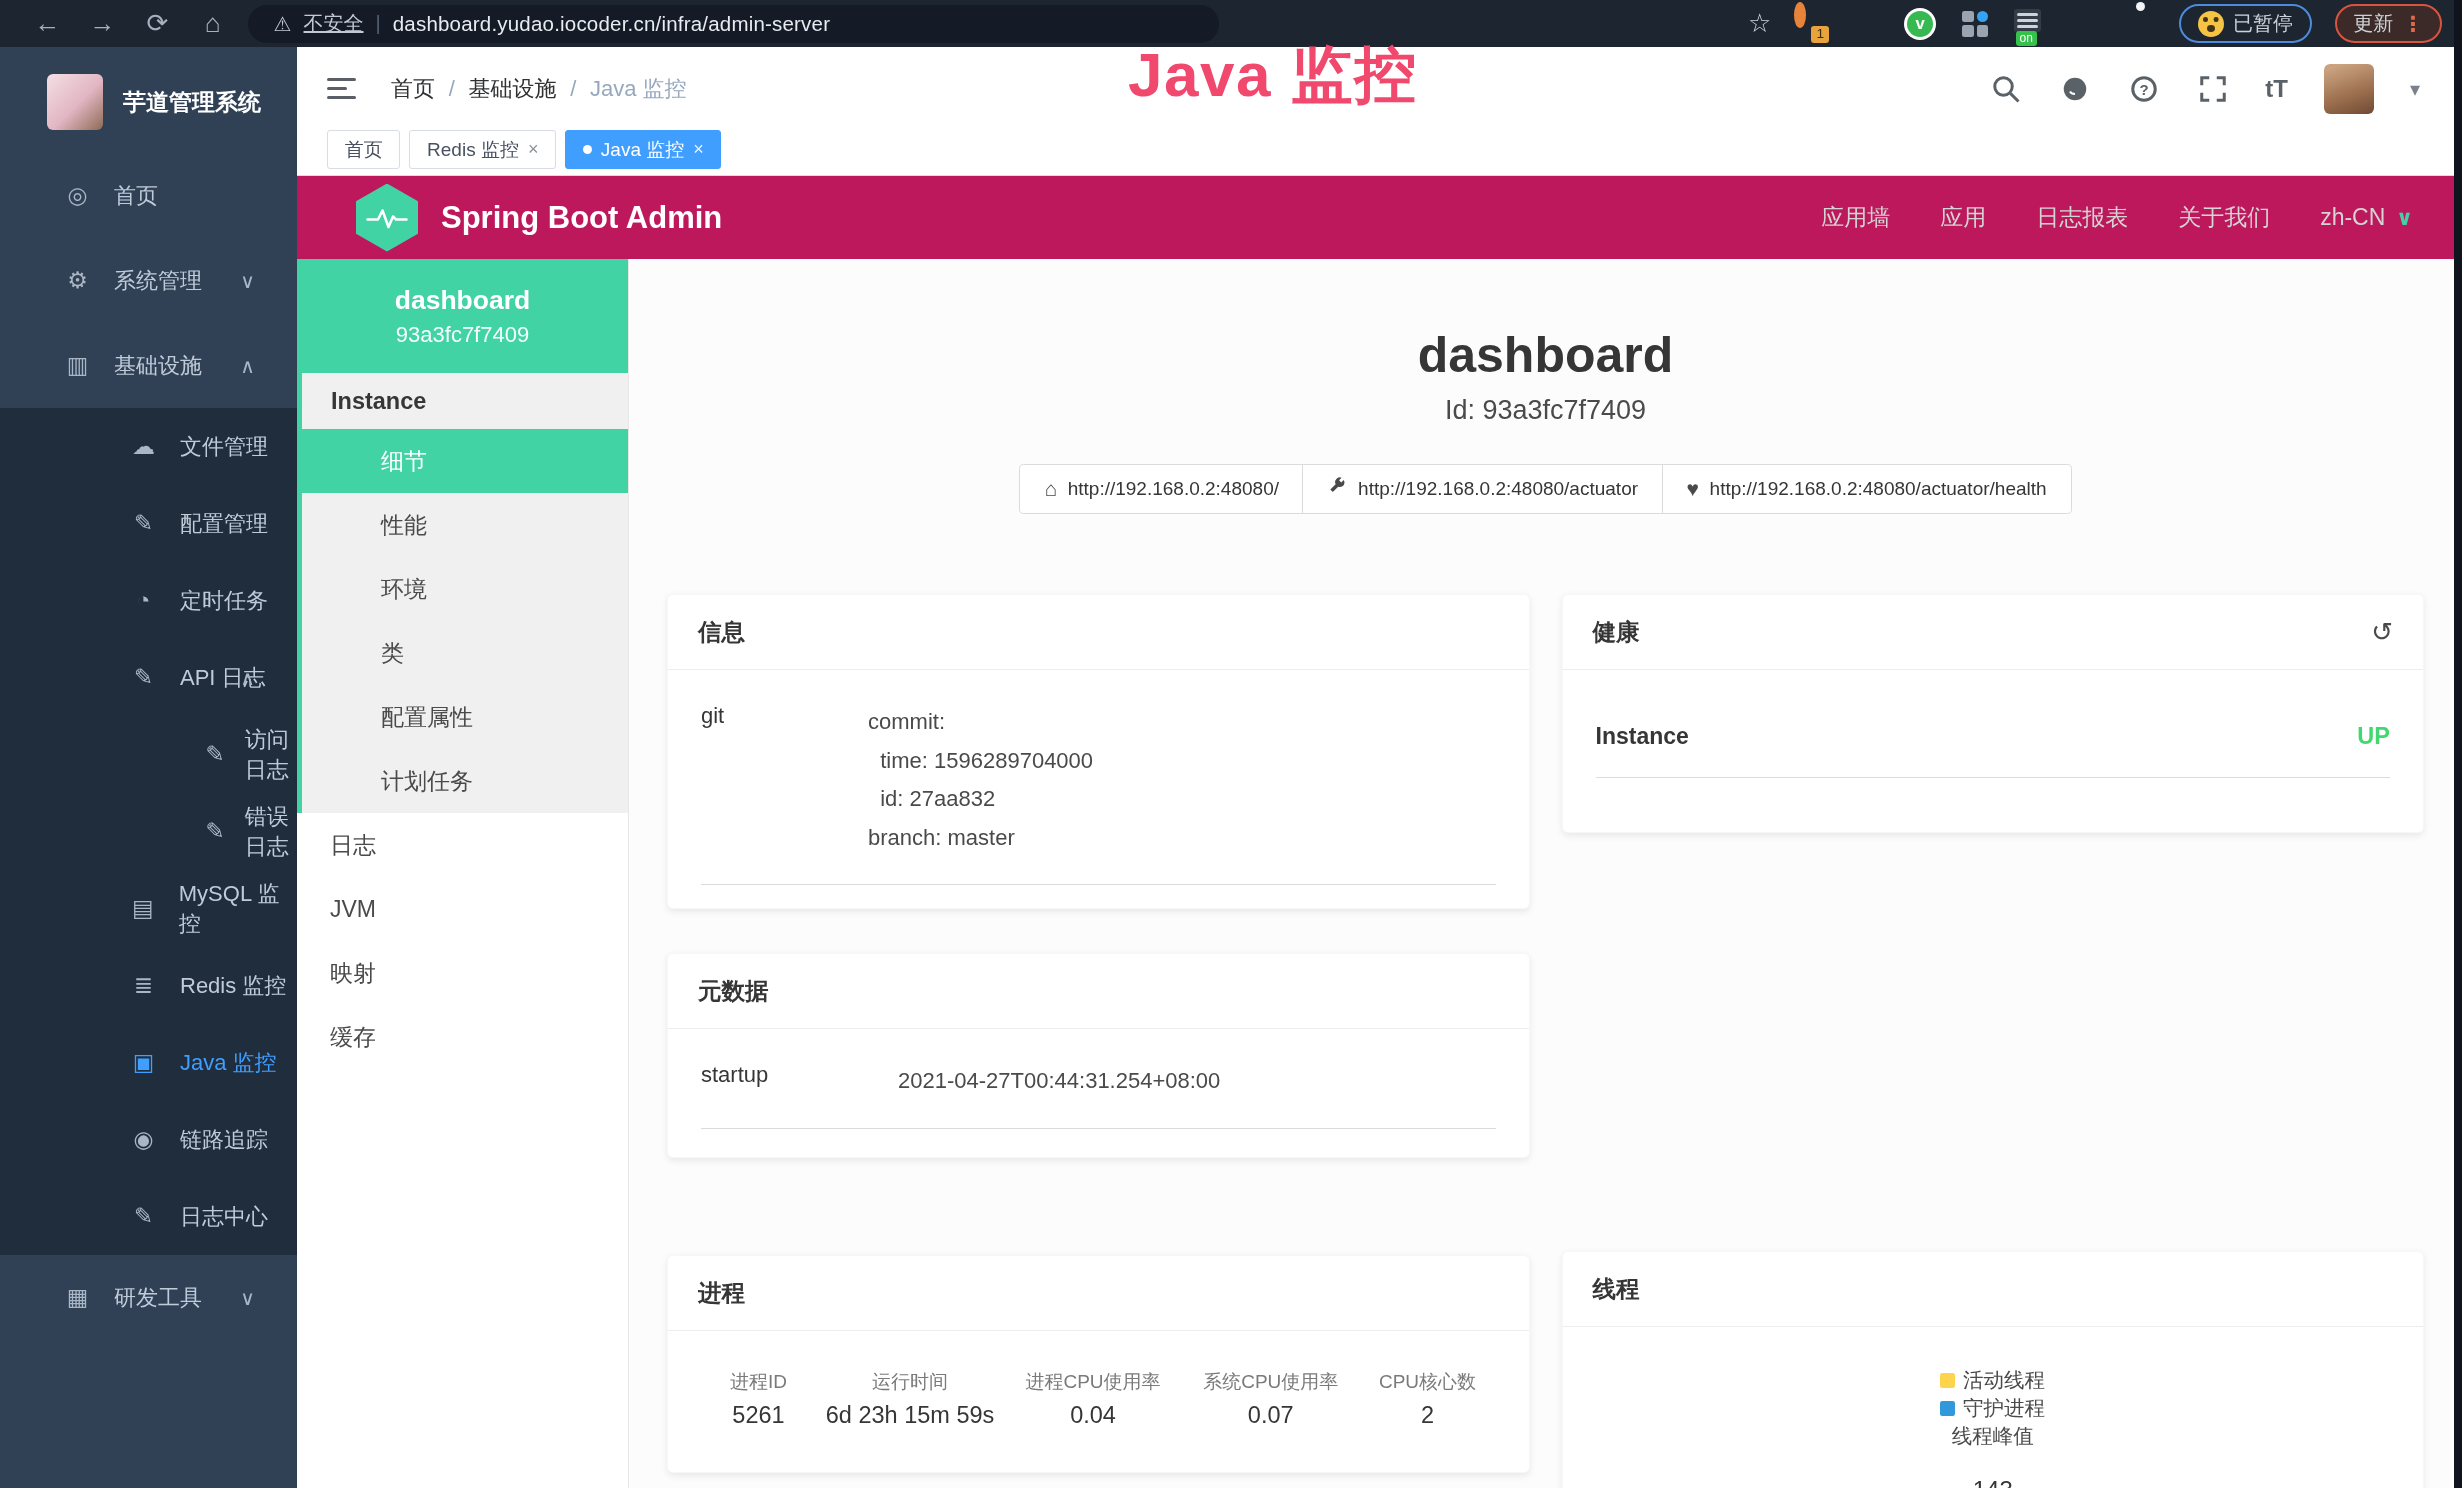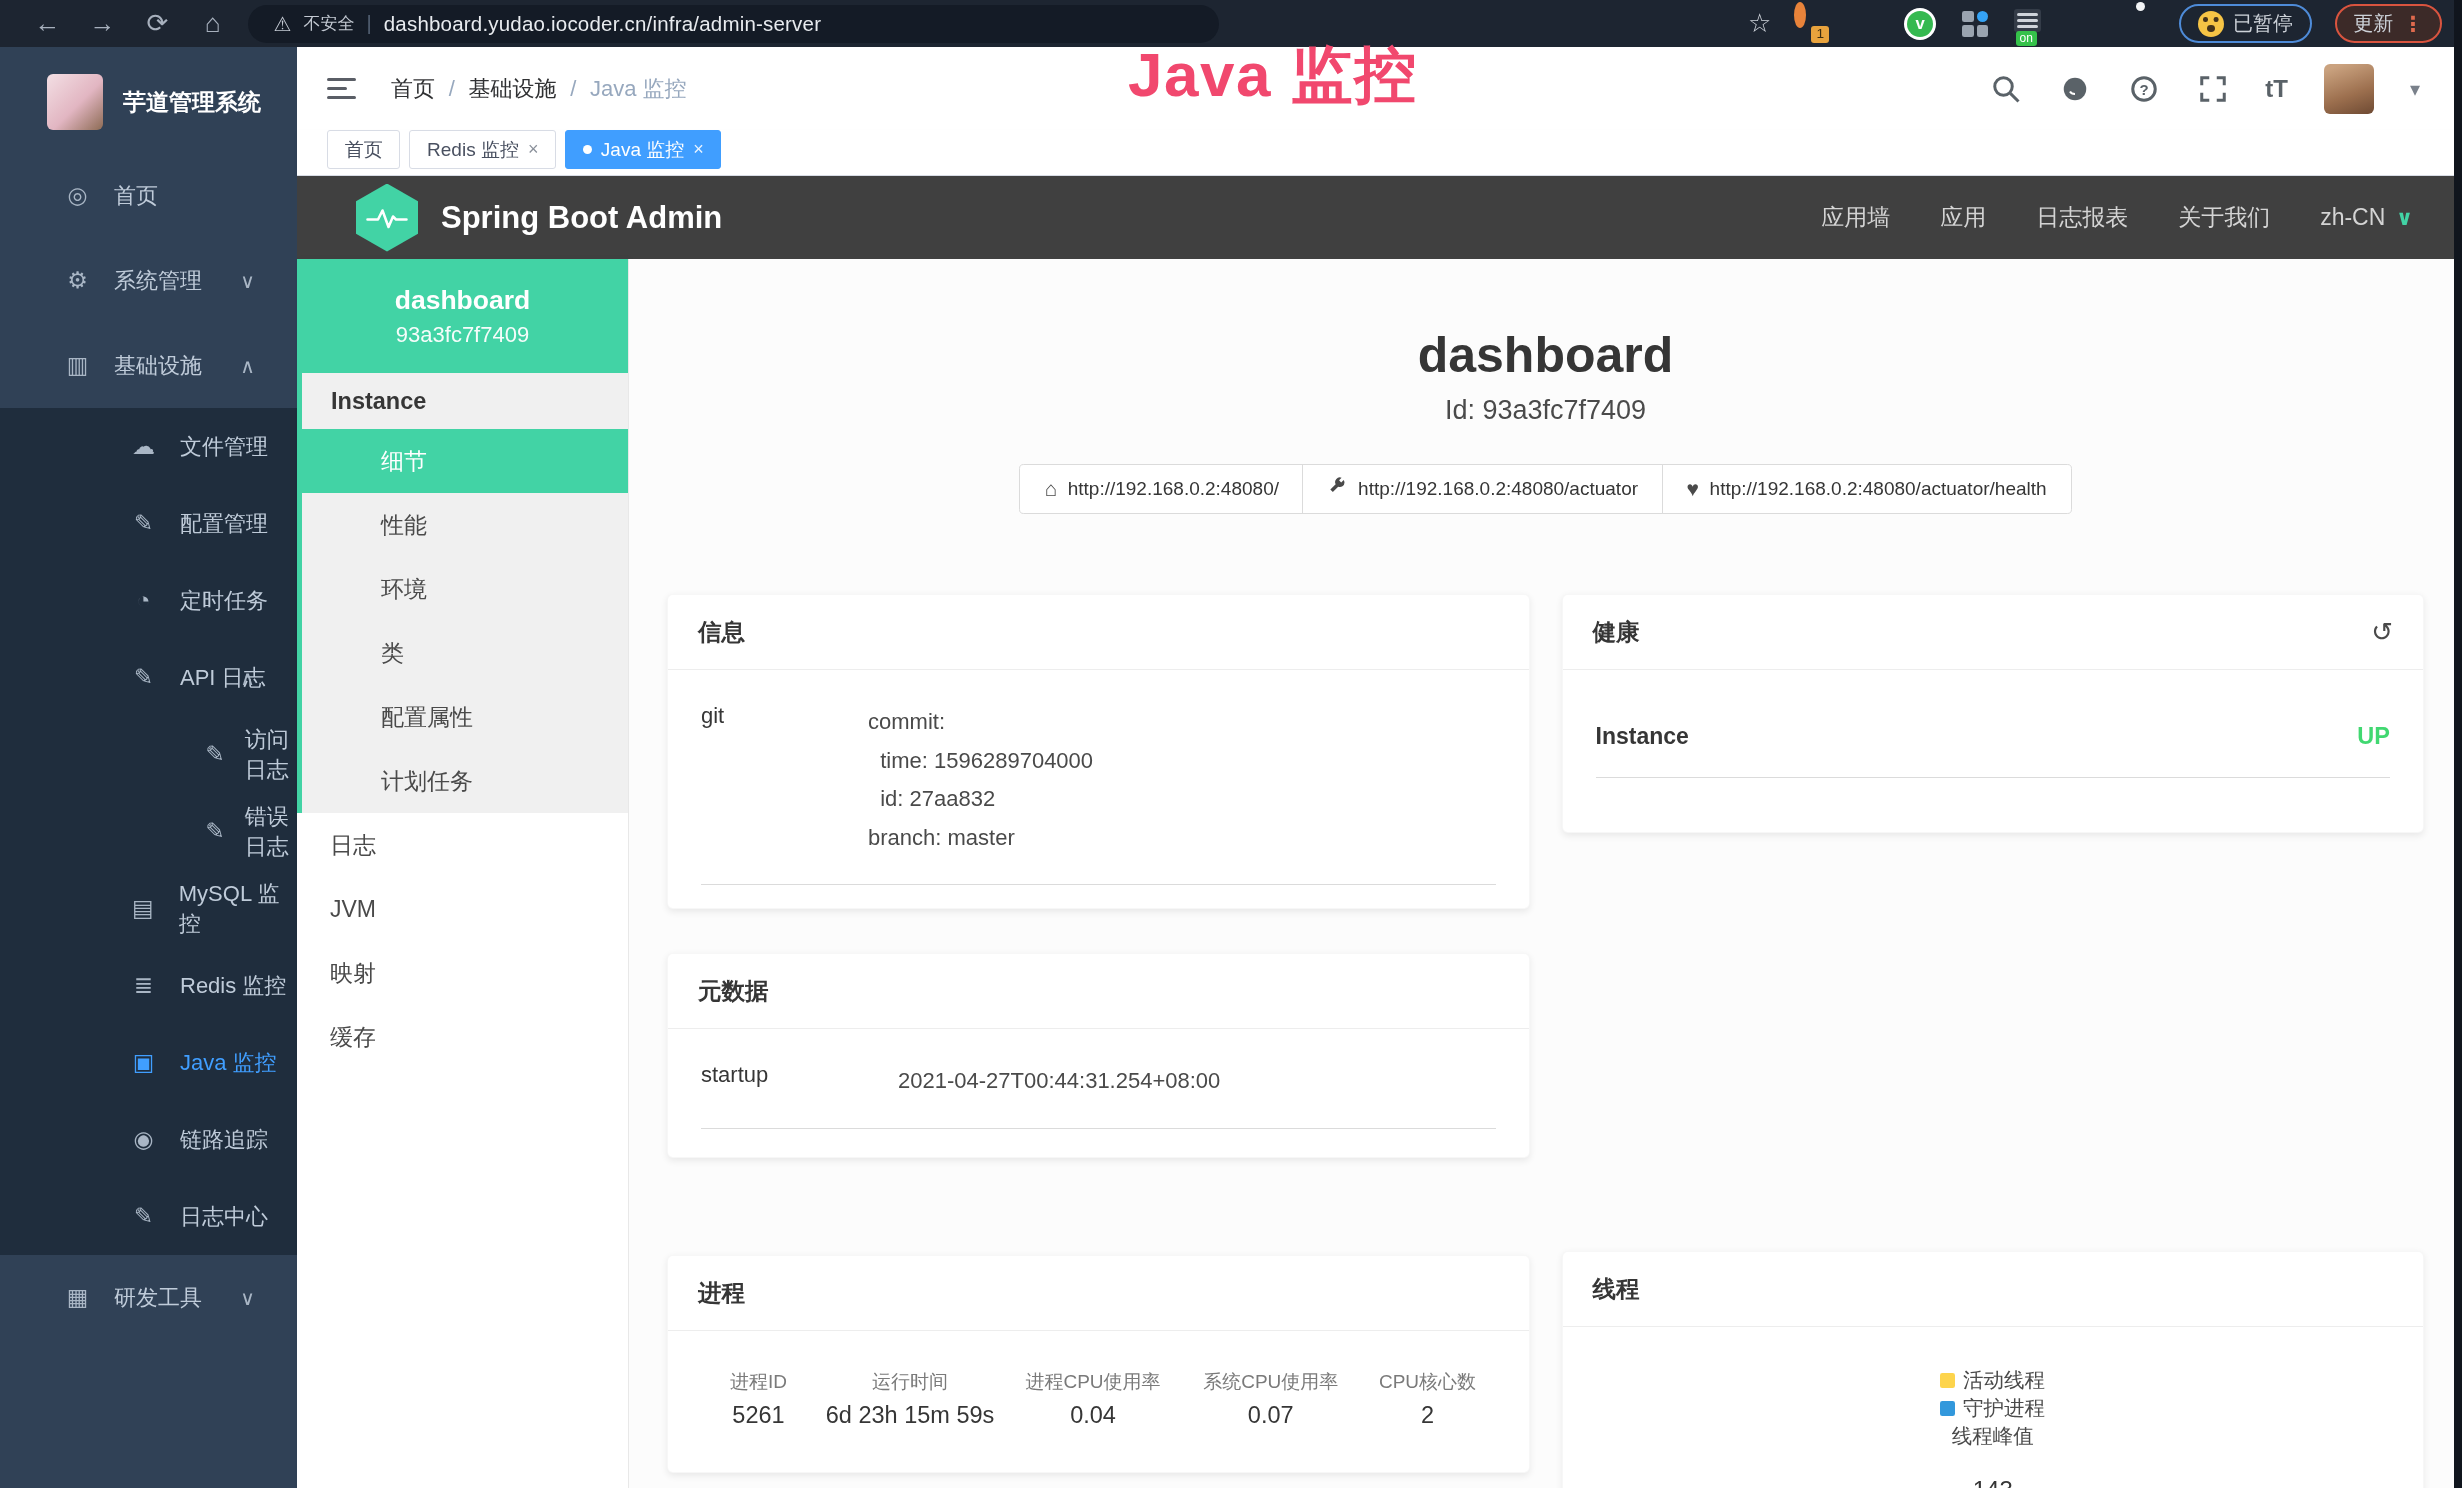--- a/index.html
+++ b/index.html
@@ -5,21 +5,21 @@
   * { margin:0; padding:0; box-sizing:border-box; }
   html,body { background:#000; }
   body { font-family:"Liberation Sans","DejaVu Sans",sans-serif; }
   .stage { position:relative; width:2462px; height:1489px; background:#fff; overflow:hidden; }
 
   
   .browser-bar { position:relative; height:47px; background:#1d2531; display:flex; align-items:center; padding:0 20px; }
   .nav-glyph { color:#a7b0bd; font-size:26px; width:55px; text-align:center; flex:0 0 auto; }
   .url-pill { display:flex; align-items:center; gap:12px; background:#141b26; border-radius:23.5px; height:38px; padding:0 26px; margin-left:7.6px; min-width:971px; }
   .warn { color:#c3c9d2; font-size:20px; }
-  .sec-label { color:#c3c9d2; font-size:17px; }
+  .sec-label { color:#c3c9d2; font-size:20px;text-decoration:underline; }
   .pipe { color:#53607238; color:#536072; font-size:20px; }
   .url-text { color:#e8ebef; font-size:20.5px; letter-spacing:0.2px; }
   .bar-right { margin-left:auto; display:flex; align-items:center; gap:23px; }
   .star { color:#cfd4db; font-size:26px; }
   .ext { position:relative; width:32px; height:32px; flex:0 0 auto; }
   .ext-ring { width:26px; height:26px; border:6px solid #e8833a; border-radius:50%; }
   .ext-badge1 { position:absolute; right:-3px; bottom:-3px; background:#e8a33d; color:#3c2d10; font-size:13.7px; line-height:16.7px; width:18px; text-align:center; border-radius:3px; }
   .ext-pin { width:20px; height:20px; background:#35a3f5; border-radius:50% 50% 50% 0; transform:rotate(-45deg); margin:4.6px; }
   .ext-y-outer { width:32px; height:32px; background:#fff; border-radius:50%; display:flex; align-items:center; justify-content:center; }
   .ext-y-inner { width:26px; height:26px; background:#35b950; border-radius:50%; color:#fff; font-weight:bold; font-size:16.7px; display:flex; align-items:center; justify-content:center; }
@@ -74,21 +74,21 @@
   .avatar { width:50px; height:50px; border-radius:6px; background:linear-gradient(160deg,#caa27f 10%,#9c6f4e 60%,#6e4a33); }
   .hdr-caret { color:#7a818b; font-size:20px; }
 
   .tabs-bar { height:46px; background:#fff; border-bottom:1.5px solid #d8dce5; display:flex; align-items:flex-end; gap:9px; padding:0 0 6px 30px; box-shadow:0 1.5px 4.6px rgba(0,0,0,.04); }
   .tab { display:flex; align-items:center; gap:9px; height:39px; border:1.5px solid #d8dce5; background:#fff; color:#495060; font-size:19px; padding:0 16.7px; border-radius:3px; cursor:pointer; }
   .tab .tab-close { font-size:18px; color:#8a909a; }
   .tab.active { background:#409eff; border-color:#409eff; color:#fff; }
   .tab.active .tab-close { color:#eaf4ff; }
   .tab-dot { width:9px; height:9px; border-radius:50%; background:#fff; }
 
-  .sba-navbar { height:83px; background:#404040; display:flex; align-items:center; padding:0 49px 0 59px; }
+  .sba-navbar { height:83px; background:#be185d; display:flex; align-items:center; padding:0 49px 0 59px; }
   .sba-hex { width:62px; height:68px; background:#42d3a5; clip-path:polygon(50% 0,100% 26%,100% 74%,50% 100%,0 74%,0 26%); display:flex; align-items:center; justify-content:center; }
   .sba-brand { color:#fff; font-size:31px; font-weight:bold; margin-left:23px; }
   .sba-nav { margin-left:auto; display:flex; align-items:center; gap:50px; }
   .sba-link { color:#d4d4d4; font-size:23px; cursor:pointer; }
   .sba-locale { display:flex; align-items:center; gap:10.6px; color:#d4d4d4; font-size:23px; cursor:pointer; }
   .locale-caret { color:#42d3a5; font-size:21px; font-weight:bold; }
 
   .content-row { flex:1; display:flex; min-height:0; }
 
   

